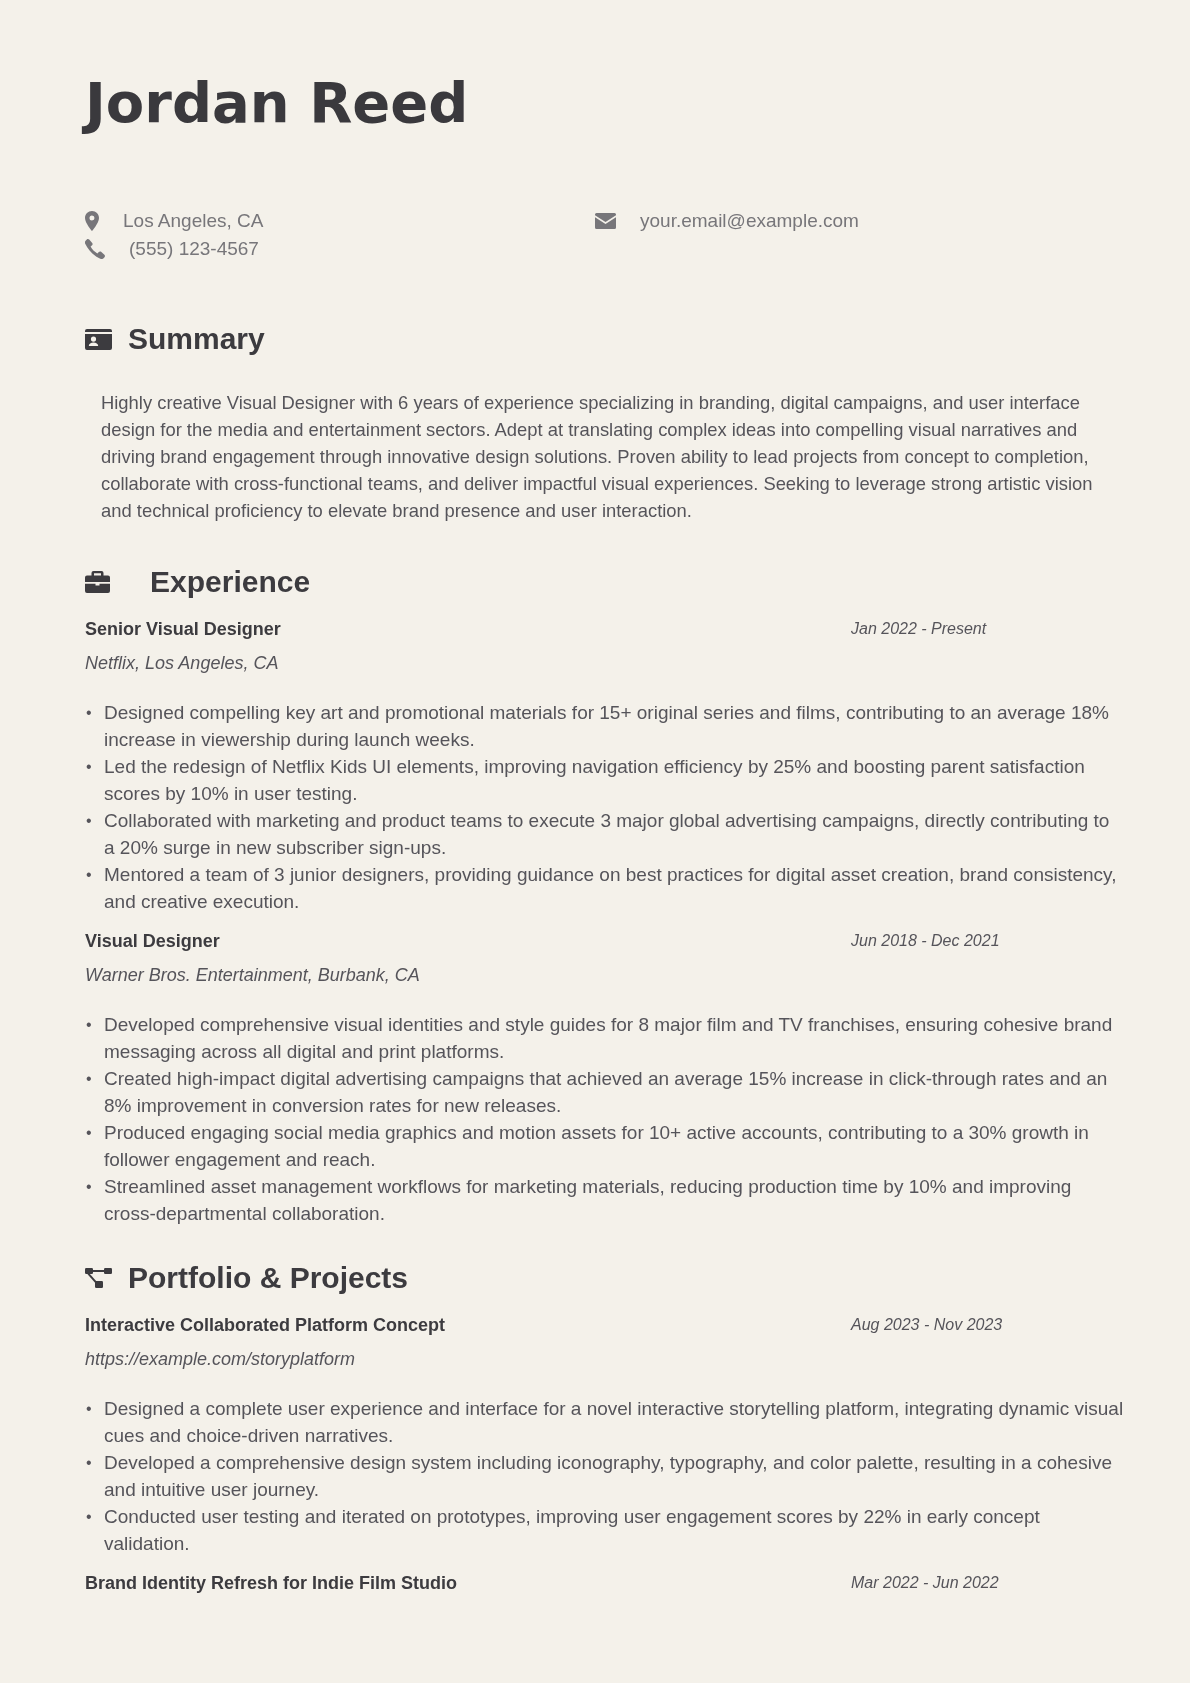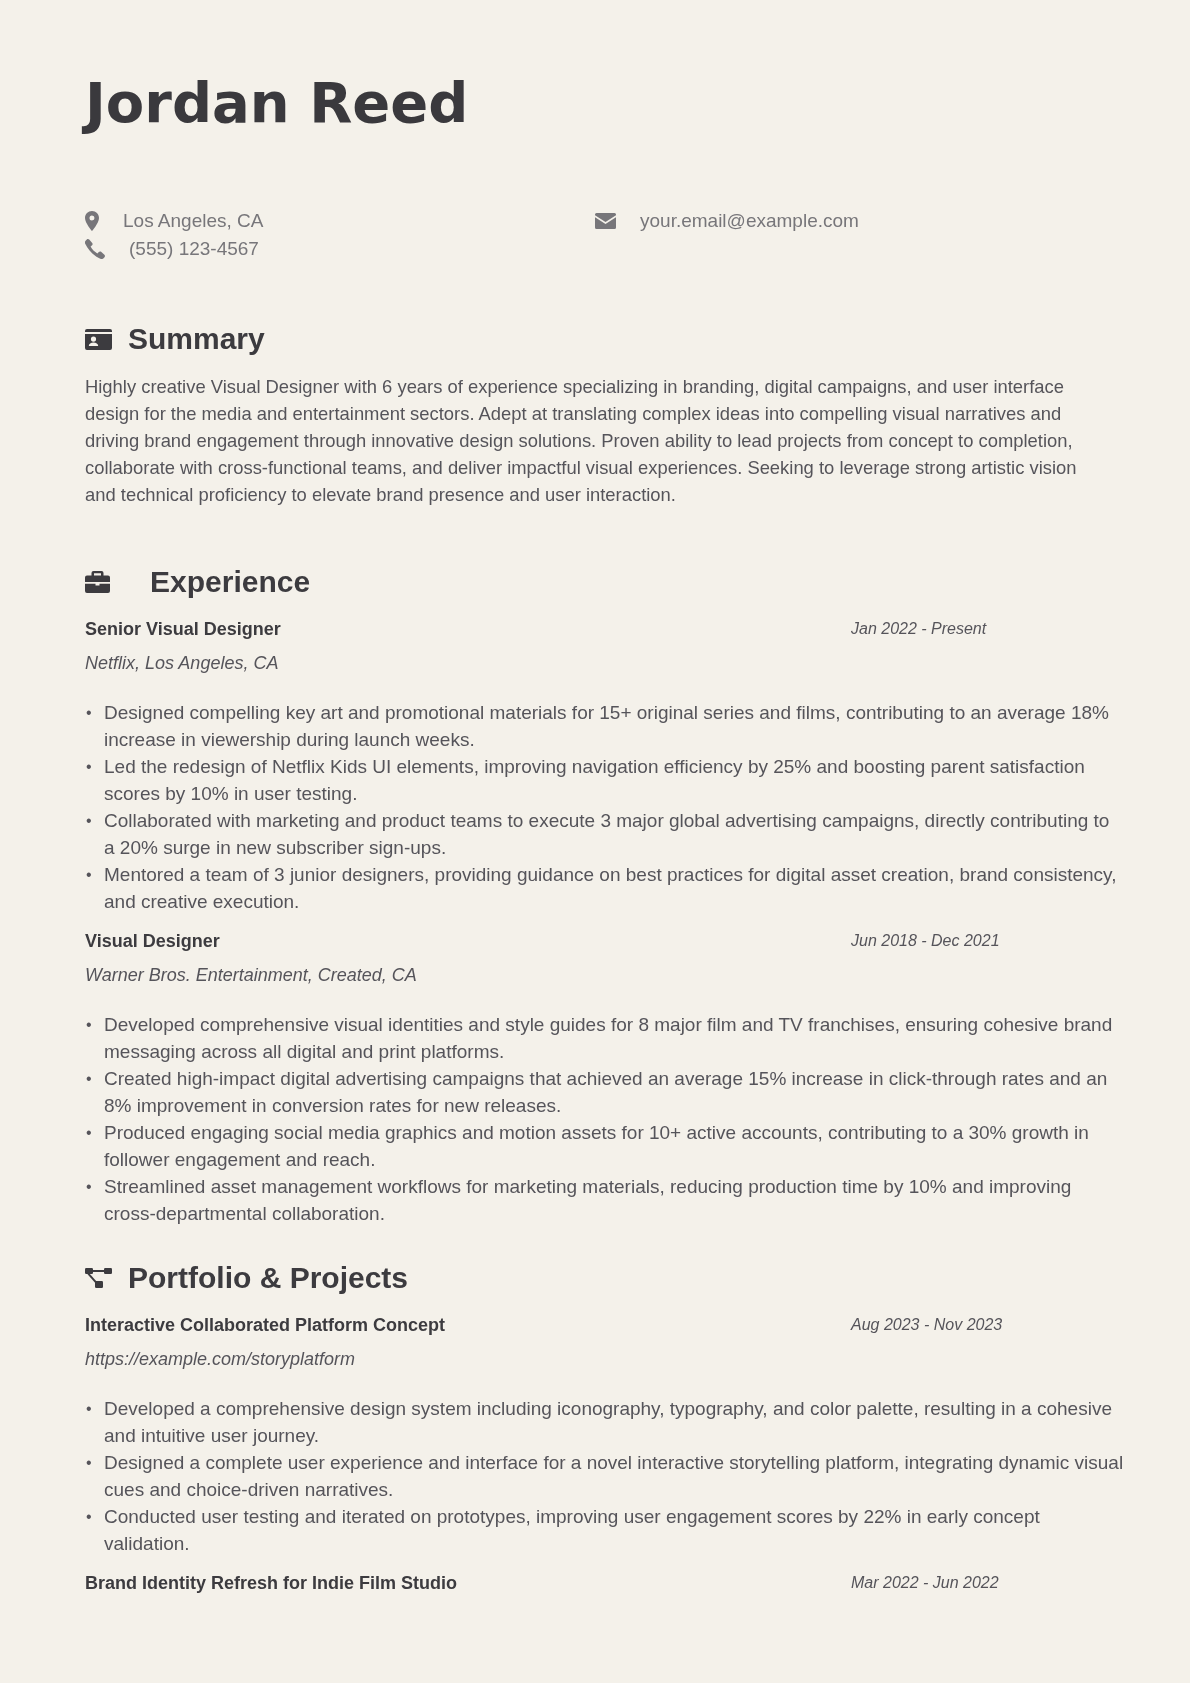--- a/index.html
+++ b/index.html
@@ -24,21 +24,21 @@
   .ci-loc .txt { margin-left: 24px; }
   .ci-phone { left: 0; top: 28px; align-items: center; }
   .ci-phone .txt { margin-left: 24px; }
   .ci-email { left: 510px; top: 0; }
   .ci-email .txt { margin-left: 24px; }
 
   .section-h { position: absolute; left: 0; display: flex; align-items: center; font-weight: bold; font-size: 30px; color: #3c3b3f; }
   .section-h svg { fill: #3c3b3f; }
   .section-h .lbl { margin-left: 16px; }
 
-  .para { position: absolute; left: 0; width: 1020px; font-size: 18.4px; line-height: 27px; color: #55545a; margin: 0; }
+  .para { position: absolute; left: 0; width: 1020px; font-size: 18.4px; line-height: 27px; color: #55545a; margin: 16px; }
 
   .job-title { position: absolute; left: 0; font-weight: bold; font-size: 18px; color: #3c3b3f; }
   .job-date { position: absolute; left: 766px; font-style: italic; font-size: 16px; color: #55545a; }
   .job-sub { position: absolute; left: 0; font-style: italic; font-size: 18px; color: #55545a; }
 
   ul.bullets { position: absolute; left: 0; width: 1020px; margin: 0; padding: 0 0 0 19px; list-style: none; font-size: 19px; line-height: 27px; color: #55545a; }
   ul.bullets li { position: relative; }
   ul.bullets li::before { content: "•"; position: absolute; left: -18px; top: 0; font-size: 16px; color: #55545a; }
 </style>
 </head>
@@ -89,21 +89,21 @@
   <div class="job-sub" style="top:653px;">Netflix, Los Angeles, CA</div>
   <ul class="bullets" style="top:699px;">
     <li>Designed compelling key art and promotional materials for 15+ original series and films, contributing to an average 18% increase in viewership during launch weeks.</li>
     <li>Led the redesign of Netflix Kids UI elements, improving navigation efficiency by 25% and boosting parent satisfaction scores by 10% in user testing.</li>
     <li>Collaborated with marketing and product teams to execute 3 major global advertising campaigns, directly contributing to a 20% surge in new subscriber sign-ups.</li>
     <li>Mentored a team of 3 junior designers, providing guidance on best practices for digital asset creation, brand consistency, and creative execution.</li>
   </ul>
 
   <div class="job-title" style="top:931px;">Visual Designer</div>
   <div class="job-date" style="top:932px;">Jun 2018 - Dec 2021</div>
-  <div class="job-sub" style="top:965px;">Warner Bros. Entertainment, Created, CA</div>
+  <div class="job-sub" style="top:965px;">Warner Bros. Entertainment, Burbank, CA</div>
   <ul class="bullets" style="top:1011px;">
     <li>Developed comprehensive visual identities and style guides for 8 major film and TV franchises, ensuring cohesive brand messaging across all digital and print platforms.</li>
     <li>Created high-impact digital advertising campaigns that achieved an average 15% increase in click-through rates and an 8% improvement in conversion rates for new releases.</li>
     <li>Produced engaging social media graphics and motion assets for 10+ active accounts, contributing to a 30% growth in follower engagement and reach.</li>
     <li>Streamlined asset management workflows for marketing materials, reducing production time by 10% and improving cross-departmental collaboration.</li>
   </ul>
 
   <div class="section-h" style="top:1261px;">
     <svg width="27" height="22" viewBox="0 0 27 22">
         <rect x="0" y="1" width="8" height="6" rx="1.2"></rect>
@@ -112,21 +112,21 @@
         <rect x="7" y="3" width="13" height="2"></rect>
         <path d="M4 6 L12 15 L10.5 16.3 L2.5 7.3 Z"></path>
       </svg>
     <span class="lbl">Portfolio &amp; Projects</span>
   </div>
 
   <div class="job-title" style="top:1315px;">Interactive Collaborated Platform Concept</div>
   <div class="job-date" style="top:1316px;">Aug 2023 - Nov 2023</div>
   <div class="job-sub" style="top:1349px;">https://example.com/storyplatform</div>
   <ul class="bullets" style="top:1395px;">
+    <li>Designed a complete user experience and interface for a novel interactive storytelling platform, integrating dynamic visual cues and choice-driven narratives.</li>
     <li>Developed a comprehensive design system including iconography, typography, and color palette, resulting in a cohesive and intuitive user journey.</li>
-    <li>Designed a complete user experience and interface for a novel interactive storytelling platform, integrating dynamic visual cues and choice-driven narratives.</li>
     <li>Conducted user testing and iterated on prototypes, improving user engagement scores by 22% in early concept validation.</li>
   </ul>
 
   <div class="job-title" style="top:1573px;">Brand Identity Refresh for Indie Film Studio</div>
   <div class="job-date" style="top:1574px;">Mar 2022 - Jun 2022</div>
 
 </div>
 
 </body></html>

